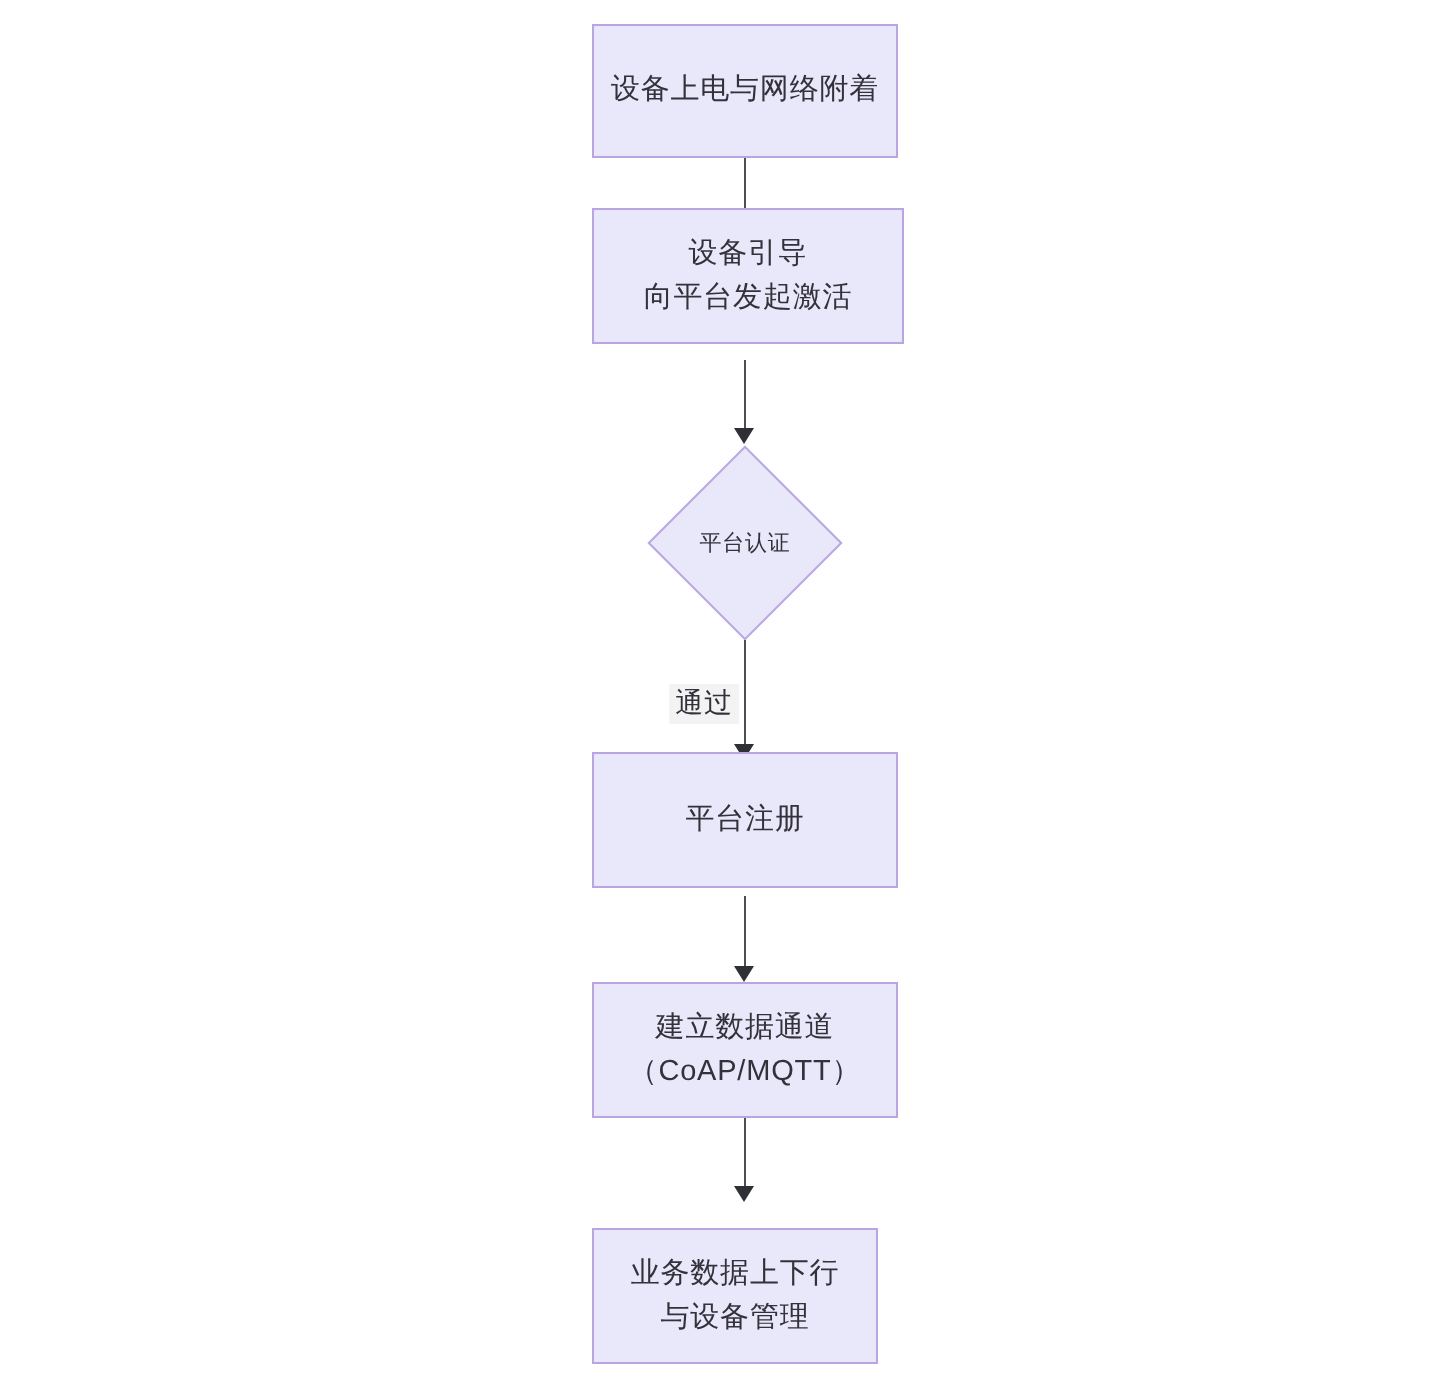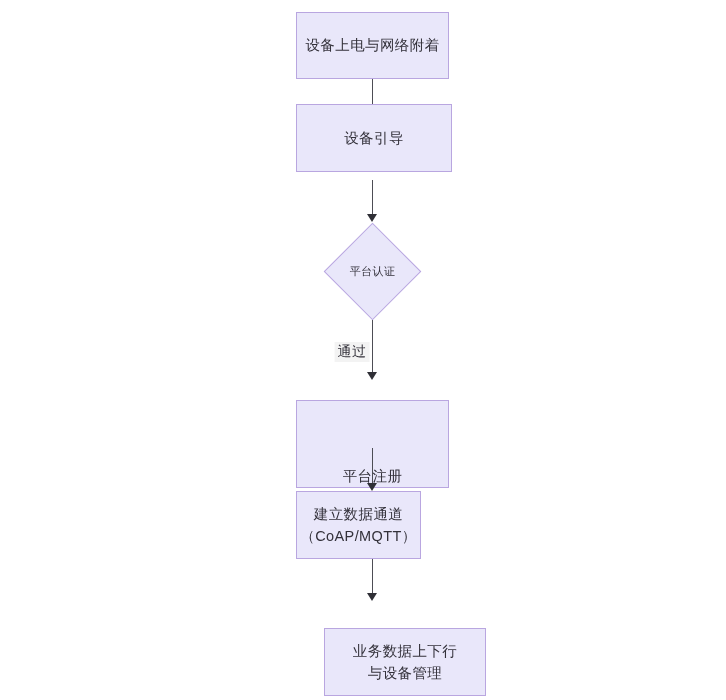--- a/index.html
+++ b/index.html
@@ -106,55 +106,56 @@
     <span class="line">设备上电与网络附着</span>
   </div>
 
   <div class="connector" style="left:372px; top:79px; height:33px;">
     <div class="stem" style="height:26px;"></div>
     <div class="head" style="top:25px;"></div>
   </div>
 
   <div class="node" style="left:296px; top:104px; width:156px; height:68px;">
     <span class="line">设备引导</span>
+    <span class="line">向平台发起激活</span>
   </div>
 
   <div class="connector" style="left:372px; top:180px; height:42px;">
     <div class="stem" style="height:35px;"></div>
     <div class="head" style="top:34px;"></div>
   </div>
 
   <div class="diamond-wrap" style="left:325px; top:222px; width:95px; height:98px;">
     <div class="diamond-shape"></div>
     <span class="diamond-label">平台认证</span>
   </div>
 
   <div class="connector" style="left:372px; top:320px; height:60px;">
     <div class="stem" style="height:53px;"></div>
     <div class="head" style="top:52px;"></div>
   </div>
   <span class="edge-label" style="left:352px; top:342px;">通过</span>
 
-  <div class="node" style="left:296px; top:400px; width:153px; height:88px;justify-content:flex-end;">
+  <div class="node" style="left:296px; top:376px; width:153px; height:68px;">
     <span class="line">平台注册</span>
   </div>
 
   <div class="connector" style="left:372px; top:448px; height:43px;">
     <div class="stem" style="height:36px;"></div>
     <div class="head" style="top:35px;"></div>
   </div>
 
-  <div class="node" style="left:296px; top:491px; width:125px; height:68px;">
+  <div class="node" style="left:296px; top:491px; width:153px; height:68px;">
     <span class="line">建立数据通道</span>
     <span class="line">（CoAP/MQTT）</span>
   </div>
 
   <div class="connector" style="left:372px; top:559px; height:42px;">
     <div class="stem" style="height:35px;"></div>
     <div class="head" style="top:34px;"></div>
   </div>
 
-  <div class="node" style="left:296px; top:628px; width:162px; height:68px;margin-left:28px;">
+  <div class="node" style="left:296px; top:614px; width:143px; height:68px;">
     <span class="line">业务数据上下行</span>
     <span class="line">与设备管理</span>
   </div>
 
 </div>
 
 </body></html>

